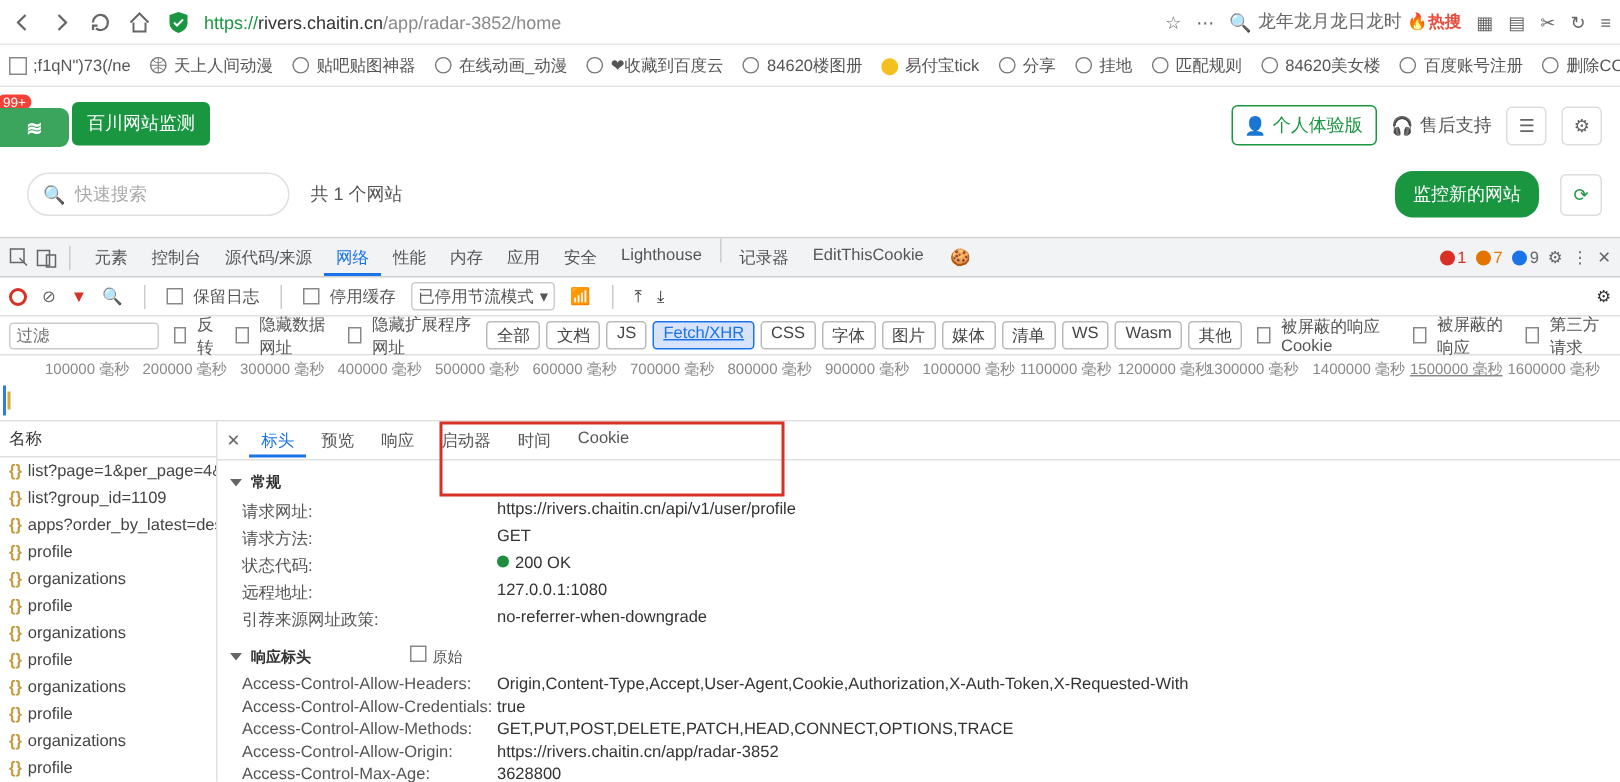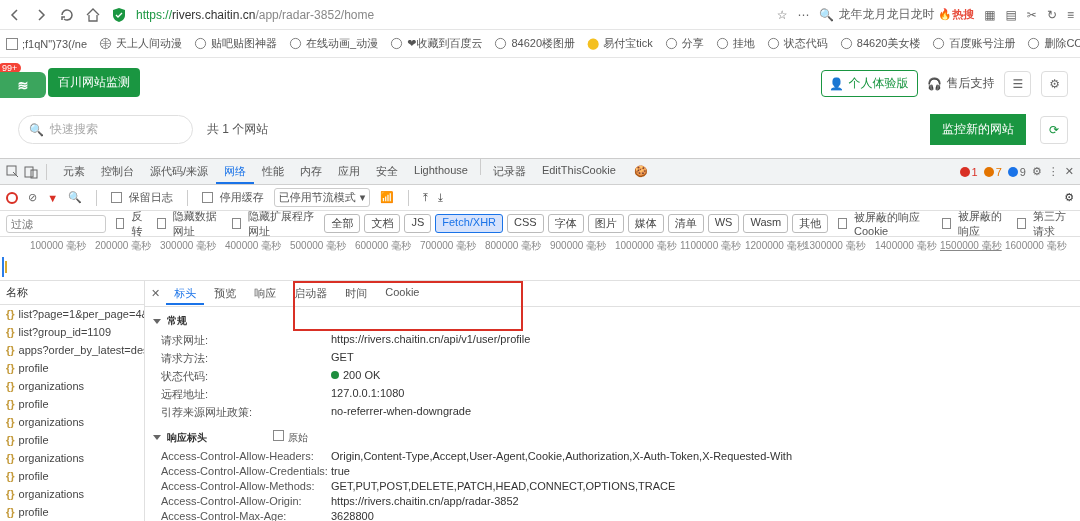--- a/index.html
+++ b/index.html
@@ -33,21 +33,21 @@
   .brand-strip { position:absolute; left:0; top:14px; width:46px; height:26px; background:#3ba55d; border-top-right-radius:6px; border-bottom-right-radius:6px; display:flex; align-items:center; justify-content:center; color:#fff; font-size:13px; font-weight:bold;}
   .page-title-chip { position:absolute; left:48px; top:10px; background:#1a9641; color:#fff; font-size:12px; padding:6px 10px; border-radius:4px;}
   .page-right-toolbar { position:absolute; right:12px; top:12px; display:flex; gap:10px; align-items:center; font-size:12px; color:#555;}
   .btn-ghost { border:1px solid #1a9641; color:#1a9641; border-radius:4px; padding:4px 8px; display:flex; align-items:center; gap:4px;}
   .btn-plain { border:1px solid #ddd; border-radius:4px; padding:5px 7px; display:flex; align-items:center; justify-content:center; color:#666;}
 
   .page-search-row { position:absolute; left:18px; top:56px; right:12px; display:flex; align-items:center; gap:14px;}
   .page-search { width:175px; border:1px solid #e0e0e0; border-radius:16px; padding:5px 10px; display:flex; align-items:center; gap:6px; color:#aaa; font-size:12px;}
   .site-count { color:#555; font-size:12px;}
   .spacer { flex:1; }
-  .btn-primary { background:#1a9641; color:#fff; border-radius:0; padding:7px 12px; font-size:12px;}
+  .btn-primary { background:#1a9641; color:#fff; border-radius:12px; padding:7px 12px; font-size:12px;}
   .btn-refresh { border:1px solid #ddd; border-radius:4px; width:28px; height:28px; display:flex; align-items:center; justify-content:center; color:#1a9641;}
 
   
   .devtools { border-top:1px solid #ccc; font-size:11px; color:#333; }
   .dt-tabbar { height:26px; background:#f1f3f4; border-bottom:1px solid #d0d0d0; display:flex; align-items:center; padding:0 6px; gap:4px;}
   .dt-tab { padding:5px 8px; color:#555; white-space:nowrap;}
   .dt-tab.active { color:#1a73e8; border-bottom:2px solid #1a73e8; padding-bottom:3px;}
   .dt-tab-sep { width:1px; height:16px; background:#ccc; margin:0 4px;}
   .dt-warn-right { margin-left:auto; display:flex; gap:6px; align-items:center; color:#666;}
   .badge-err { color:#d93025; display:flex; align-items:center; gap:2px;}
@@ -56,21 +56,21 @@
   .circ { width:10px; height:10px; border-radius:50%; display:inline-block;}
 
   .dt-filterbar { height:26px; display:flex; align-items:center; gap:10px; padding:0 6px; border-bottom:1px solid #e0e0e0;}
   .rec-dot { width:12px; height:12px; border:2px solid #d93025; border-radius:50%;}
   .dt-chk { display:flex; align-items:center; gap:3px; color:#555;}
   .dt-sel { border:1px solid #ccc; border-radius:3px; padding:1px 4px; display:flex; align-items:center; gap:4px; color:#555;}
 
   .dt-filterbar2 { height:26px; display:flex; align-items:center; gap:10px; padding:0 6px; border-bottom:1px solid #e0e0e0;}
   .filter-input { border:1px solid #ccc; border-radius:3px; padding:2px 4px; width:100px; font-size:11px; color:#555;}
   .pill { border:1px solid #bbb; border-radius:3px; padding:1px 6px; color:#444; font-size:11px; white-space:nowrap;}
-  .pill.active { background:#d7e3fc; border-color:#1a73e8; color:#1a73e8;}
+  .pill.active { background:#d7e3fc; border-color:#1a73e8; color:#1a73e8;text-decoration:underline;}
 
   .dt-timeline { position:relative; height:44px; border-bottom:1px solid #e0e0e0;}
   .tl-ticks { position:absolute; left:0; right:0; top:0; height:18px; }
   .tl-tick { position:absolute; top:2px; font-size:10px; color:#888; white-space:nowrap;}
   .tl-strip { position:absolute; left:2px; top:18px; width:8px; height:24px; }
   .tl-strip::before{content:"";position:absolute;left:0;top:2px;width:2px;height:20px;background:#2b7de9;}
   .tl-strip::after{content:"";position:absolute;left:3px;top:6px;width:2px;height:12px;background:#d9aa2f;}
 
   .dt-body { display:flex; height: calc(521px - 30px - 28px - 100px - 26px - 26px - 26px - 44px); }
   .dt-req-list { width:145px; border-right:1px solid #e0e0e0; overflow:hidden;}
@@ -192,21 +192,21 @@
   <span class="bm-item">
       <svg class="bm-globe" viewBox="0 0 14 14">
         <circle cx="7" cy="7" r="5.5" fill="none" stroke="currentColor"></circle>
       </svg>
       <span>挂地</span>
     </span>
   <span class="bm-item">
       <svg class="bm-globe" viewBox="0 0 14 14">
         <circle cx="7" cy="7" r="5.5" fill="none" stroke="currentColor"></circle>
       </svg>
-      <span>状态代码</span>
+      <span>匹配规则</span>
     </span>
   <span class="bm-item">
       <svg class="bm-globe" viewBox="0 0 14 14">
         <circle cx="7" cy="7" r="5.5" fill="none" stroke="currentColor"></circle>
       </svg>
       <span>84620美女楼</span>
     </span>
   <span class="bm-item">
       <svg class="bm-globe" viewBox="0 0 14 14">
         <circle cx="7" cy="7" r="5.5" fill="none" stroke="currentColor"></circle>

